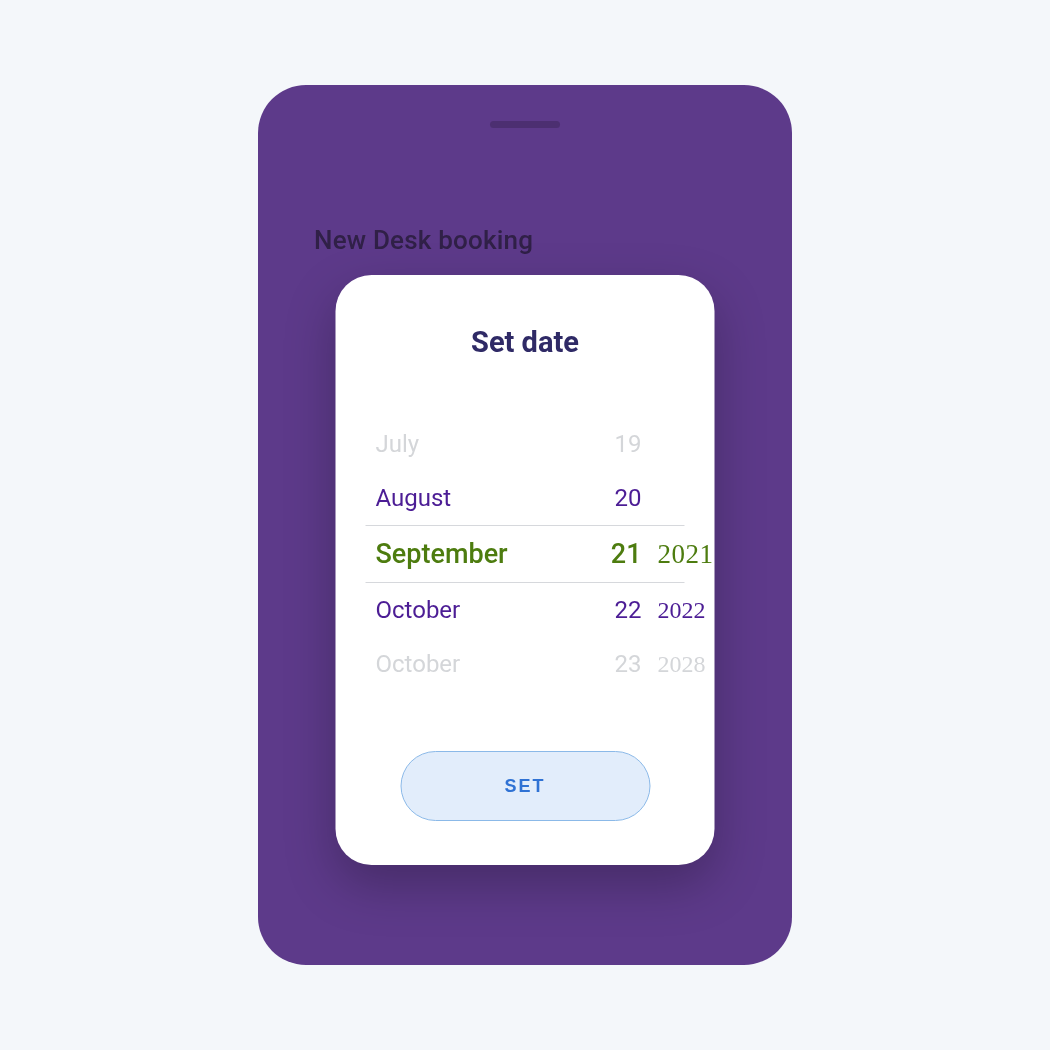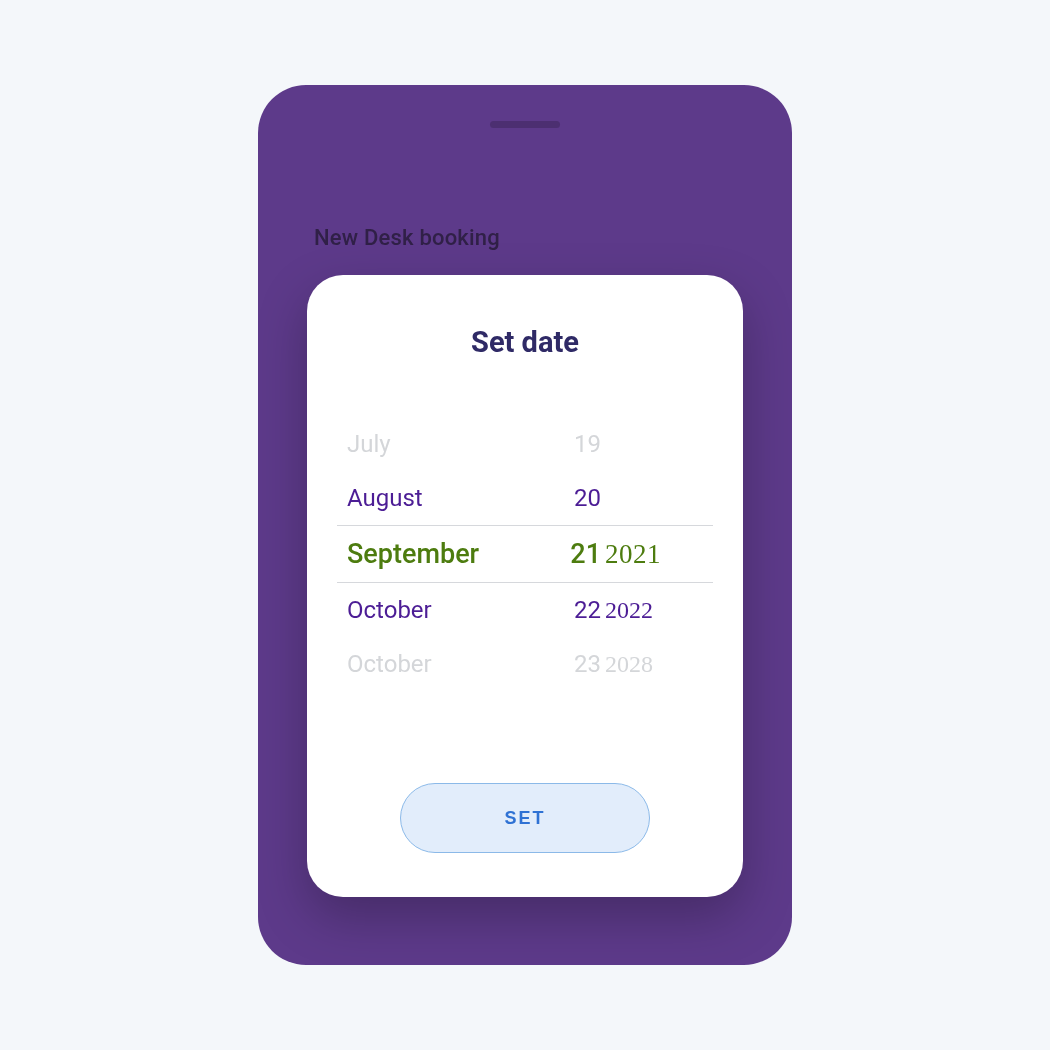--- a/index.html
+++ b/index.html
@@ -29,32 +29,32 @@
     width: 70px;
     height: 7px;
     border-radius: 4px;
     background: #4c2f71;
   }
 
   .bg-heading {
     position: absolute;
     top: 140px;
     left: 56px;
-    font-size: 22px;
+    font-size: 26px;
     color: #302047;
     font-weight: 500;
     letter-spacing: 0.2px;
   }
 
   .modal {
     position: absolute;
     top: 190px;
     left: 50%;
     transform: translateX(-50%);
-    width: 436px;
+    width: 379px;
     background: #ffffff;
     border-radius: 36px;
     box-shadow: 0 20px 50px rgba(0,0,0,0.25);
     padding: 50px 30px 44px 30px;
   }
 
   .modal-title {
     text-align: center;
     font-size: 29px;
     font-weight: 700;
@@ -63,21 +63,21 @@
   }
 
   .picker {
     width: 100%;
     position: relative;
   }
 
   .picker-row {
     display: grid;
     grid-template-columns: 180px 70px 100px;
-    column-gap: 4px;
+    column-gap: 16px;
     align-items: center;
     height: 54px;
     padding-left: 10px;
   }
 
   .picker-row .month { text-align: left; }
   .picker-row .day   { text-align: right; }
   .picker-row .year  { padding-right: 4px; font-family: Liberation Serif, serif; }
 
   .picker-row span {
@@ -94,21 +94,21 @@
   }
   .picker-row.selected span {
     color: #4d7c0f;
     font-size: 27px;
     font-weight: 500;
   }
   .picker-row.selected .year { letter-spacing: 0.5px; }
 
   .set-btn {
     display: block;
-    margin: 92px auto 0 auto;
+    margin: 60px auto 0 auto;
     width: 250px;
     height: 70px;
     border-radius: 40px;
     background: #e2edfb;
     border: 1.5px solid #8bb9e8;
     color: #2f72d4;
     font-size: 18px;
     font-weight: 700;
     letter-spacing: 2px;
     cursor: pointer;

